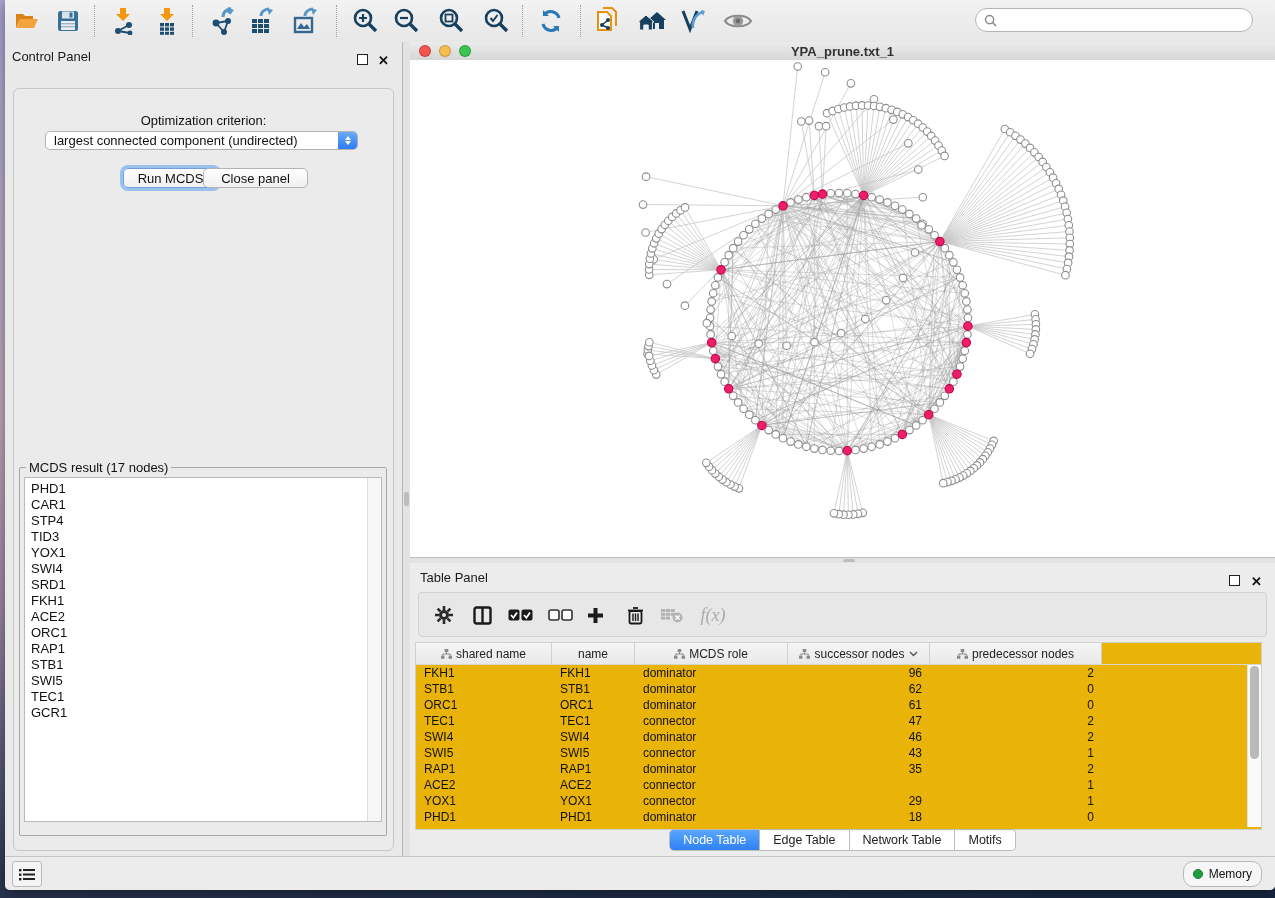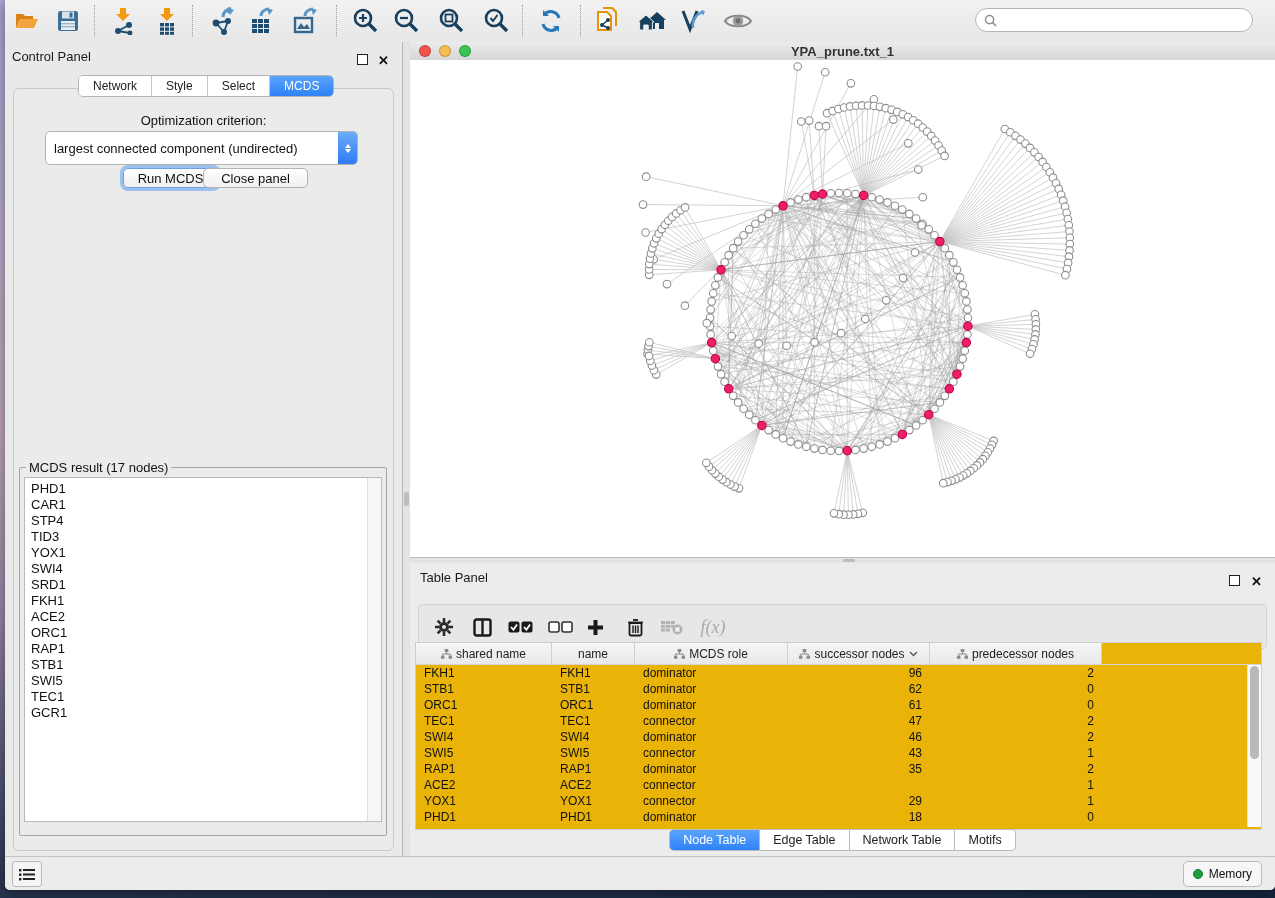--- a/index.html
+++ b/index.html
@@ -23,21 +23,21 @@
   .float-glyph{display:inline-block;width:9px;height:9px;border:1.5px solid #222;background:#fff;}
   .close-glyph{font-size:13px;font-weight:bold;color:#111;line-height:11px;}
   .segtabs{position:absolute;display:flex;border:1px solid #b4b4b4;border-radius:5px;overflow:hidden;background:#fff;height:20px;}
   .segtab{font-size:12px;color:#222;padding:0 14px;display:flex;align-items:center;border-right:1px solid #c6c6c6;background:#fff;}
   .segtab:last-child{border-right:none;}
   .segtab.active{background:linear-gradient(#59a5fc,#2f81f7);color:#fff;}
   .groupbox{position:absolute;background:#ebebeb;border:1px solid #c8c8c8;border-radius:6px;}
   .mac-btn{position:absolute;height:20px;background:linear-gradient(#ffffff,#f0f0f0);border:1px solid #b3b3b3;
            border-radius:5px;font-size:13px;color:#111;display:flex;align-items:center;justify-content:center;box-sizing:border-box;}
   .mac-btn.focused{box-shadow:0 0 0 3px rgba(110,170,240,.65);border-color:#6fa0dd;}
-  .mac-select{position:absolute;height:34px;background:#fff;border:1px solid #b3b3b3;border-radius:5px;
+  .mac-select{position:absolute;height:19px;background:#fff;border:1px solid #b3b3b3;border-radius:5px;
               font-size:13px;color:#111;display:flex;align-items:center;box-sizing:border-box;overflow:hidden;}
   .mac-select .val{flex:1;padding-left:8px;white-space:nowrap;}
   .mac-select .cap{width:19px;align-self:stretch;background:linear-gradient(#6babf8,#2e7bf6);
                    display:flex;flex-direction:column;align-items:center;justify-content:center;gap:1px;}
   .chev{width:0;height:0;border-left:3.5px solid transparent;border-right:3.5px solid transparent;}
   .chev.up{border-bottom:4px solid #fff;}
   .chev.dn{border-top:4px solid #fff;}
   fieldset.mcds{position:absolute;border:1px solid #a6a6a6;border-radius:2px;margin:0;padding:2px 4px 4px 4px;background:transparent;}
   fieldset.mcds legend{font-size:13px;color:#111;padding:0 3px;margin-left:2px;}
   .listbox{position:relative;background:#fff;border:1px solid #b9b9b9;width:100%;height:345px;box-sizing:border-box;overflow:hidden;}
@@ -50,21 +50,21 @@
   .hsplit{left:405px;top:557px;right:0;height:6px;background:#e3e3e3;border-top:1px solid #bcbcbc;border-bottom:1px solid #bcbcbc;}
   .hsplit .dot{position:absolute;left:433px;top:1px;width:12px;height:3px;background:#bdbdbd;border-radius:2px;}
   
   .netbar{left:405px;top:42px;right:0;height:18px;background:linear-gradient(#ececec,#d6d6d6);
           border-bottom:1px solid #ababab;display:flex;align-items:center;}
   .light{width:12px;height:12px;border-radius:50%;border:.5px solid rgba(0,0,0,.2);box-sizing:border-box;}
   .net-title{position:absolute;left:0;right:0;text-align:center;font-size:13px;font-weight:bold;color:#333;}
   .netcanvas{left:405px;top:60px;right:0;height:497px;background:#fff;}
   
   .tpanel{left:405px;top:563px;right:0;bottom:33px;background:#ececec;}
-  .ttoolbar{position:absolute;left:8px;right:8px;top:41px;height:43px;background:#e7e7e7;
+  .ttoolbar{position:absolute;left:8px;right:8px;top:29px;height:43px;background:#e7e7e7;
             border:1px solid #d2d2d2;border-radius:4px;}
   .ticon{position:absolute;top:9px;width:26px;height:26px;display:flex;align-items:center;justify-content:center;}
   .fx{font-family:"Liberation Serif",serif;font-style:italic;font-size:18px;color:#a9a9a9;}
   .tablebox{position:absolute;left:5px;top:79px;right:13px;height:188px;background:#eab308;border:1px solid #cfcfcf;box-sizing:border-box;overflow:hidden;}
   .thead{display:flex;height:21px;border-bottom:1px solid #d4d4d4;}
   .th{background:linear-gradient(#f5f5f5,#e9e9e9);border-right:1px solid #d0d0d0;box-sizing:border-box;
       display:flex;align-items:center;justify-content:center;gap:4px;font-size:12px;color:#222;}
   .trow{display:flex;height:16px;}
   .td{font-size:12px;color:#111;box-sizing:border-box;padding:1px 8px 0 8px;white-space:nowrap;overflow:hidden;}
   .td.num{text-align:right;}
@@ -73,21 +73,21 @@
   .bottomtabs{position:absolute;left:0;right:0;display:flex;justify-content:center;}
   .btab{height:20px;display:flex;align-items:center;padding:0 13px;font-size:12.5px;color:#222;background:#fff;
         border:1px solid #bbb;border-left:none;}
   .btab:first-child{border-left:1px solid #bbb;border-radius:5px 0 0 5px;}
   .btab:last-child{border-radius:0 5px 5px 0;}
   .btab.active{background:linear-gradient(#59a5fc,#2f81f7);color:#fff;}
   
   .statusbar{left:0;right:0;bottom:0;height:33px;background:#ececec;border-top:1px solid #c3c3c3;border-radius:0 0 5px 5px;}
   .listbtn{position:absolute;left:7px;top:4px;width:28px;height:24px;background:#f4f4f4;border:1px solid #b9b9b9;border-radius:3px;
            display:flex;align-items:center;justify-content:center;}
-  .membtn{position:absolute;right:13px;top:4px;height:24px;background:#f6f6f6;border:1px solid #b9b9b9;border-radius:5px;
+  .membtn{position:absolute;right:13px;top:4px;height:24px;background:#f6f6f6;border:1px solid #b9b9b9;border-radius:10px;
           display:flex;align-items:center;padding:0 9px;gap:6px;font-size:12px;color:#111;}
   .memdot{width:10px;height:10px;border-radius:50%;background:#1e9e3e;border:1px solid #157a2e;box-sizing:border-box;}
 </style>
 </head>
 <body>
 
 <div class="abs window">
 
   <div class="abs toolbar">
     <div class="tbtn" style="left:7px">
@@ -246,26 +246,20 @@
     </div>
   </div>
 
   <div class="abs cpanel">
     <div class="abs panel-title" style="left:7px;top:7px;">Control Panel</div>
     <div class="abs" style="left:352px;top:9px;"><span class="float-glyph"></span></div>
     <div class="abs" style="left:373px;top:9px;"><span class="close-glyph">✕</span></div>
 
     <div class="abs groupbox" style="left:8px;top:46px;right:8px;bottom:6px;"></div>
 
-    <div class="segtabs" style="left:73px;top:33px;">
-      <div class="segtab">Network</div>
-      <div class="segtab">Style</div>
-      <div class="segtab">Select</div>
-      <div class="segtab active">MCDS</div>
-    </div>
 
     <div class="abs" style="left:0;top:71px;width:100%;text-align:center;font-size:13px;color:#111;">Optimization criterion:</div>
 
     <div class="mac-select" style="left:40px;top:89px;width:313px;">
       <span class="val">largest connected component (undirected)</span>
       <span class="cap">
           <span class="chev up"></span>
           <span class="chev dn"></span>
         </span>
     </div>

